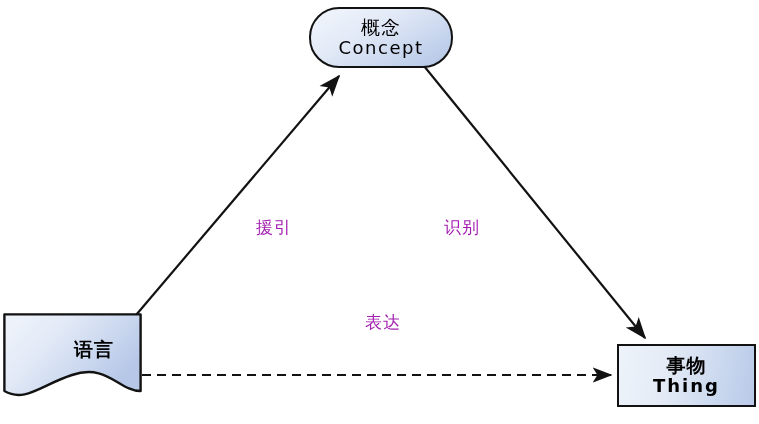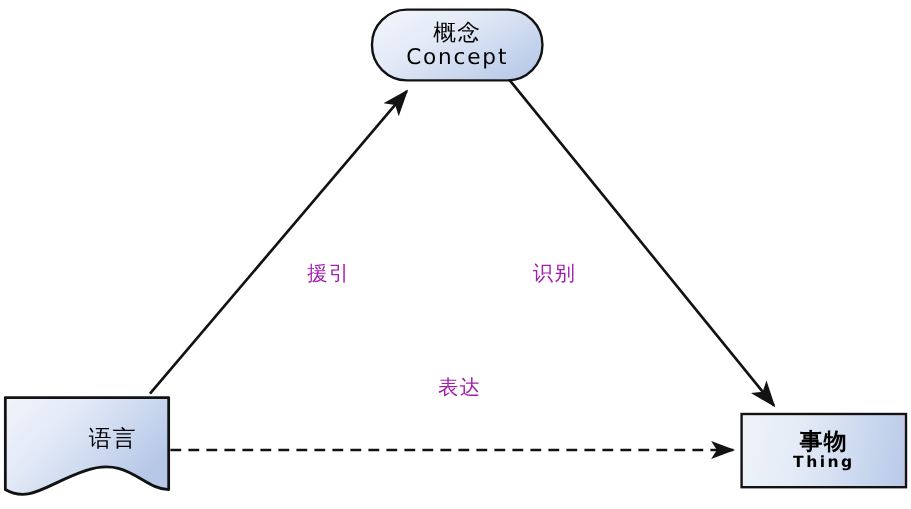--- a/index.html
+++ b/index.html
@@ -52,28 +52,29 @@
   #node-concept .en{ font-size:18px; letter-spacing:1.5px; }
 
   
   #node-thing{
     left:617px; top:344px;
     width:139px; height:63px;
     border:2px solid #121212;
     background:linear-gradient(100deg,#eef3fa 0%,#e4ebf6 35%,#c9d7ee 75%,#b9c9e8 100%);
     font-weight:bold;
   }
-  #node-thing .en{ font-size:13px; letter-spacing:2px; }
+  #node-thing .en{ font-size:18px; letter-spacing:2px; }
 
   
   #node-language{
-    left:3px; top:330px;
+    left:3px; top:313px;
     width:111px; height:92px;
     border:0;
     background:transparent;
+    font-weight:bold;
   }
   #node-language .doc-svg{
     position:absolute;
     left:0; top:0;
     width:139px; height:92px;
   }
   #node-language .doc-text{
     position:relative;
     z-index:2;
     width:100%;

